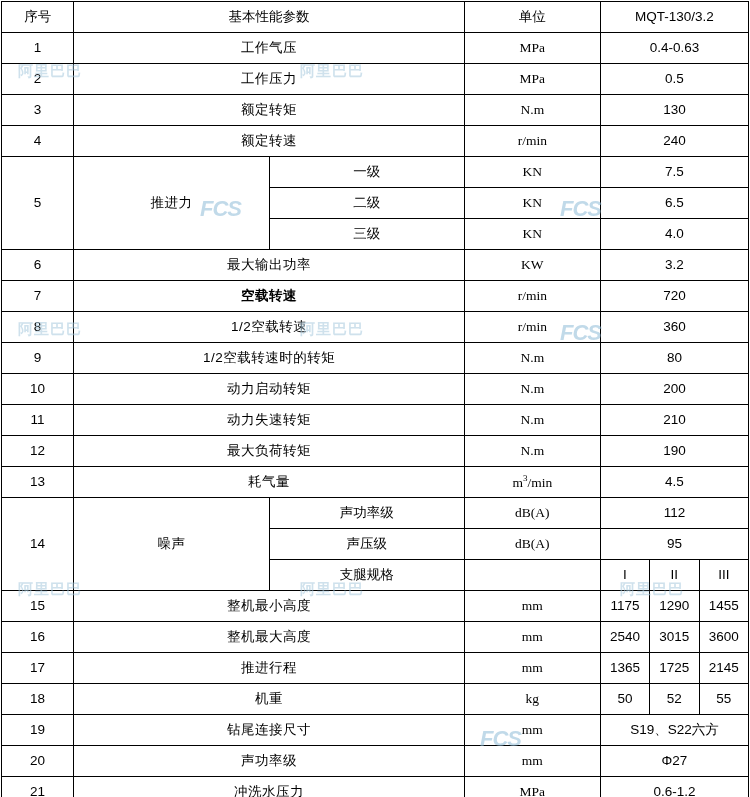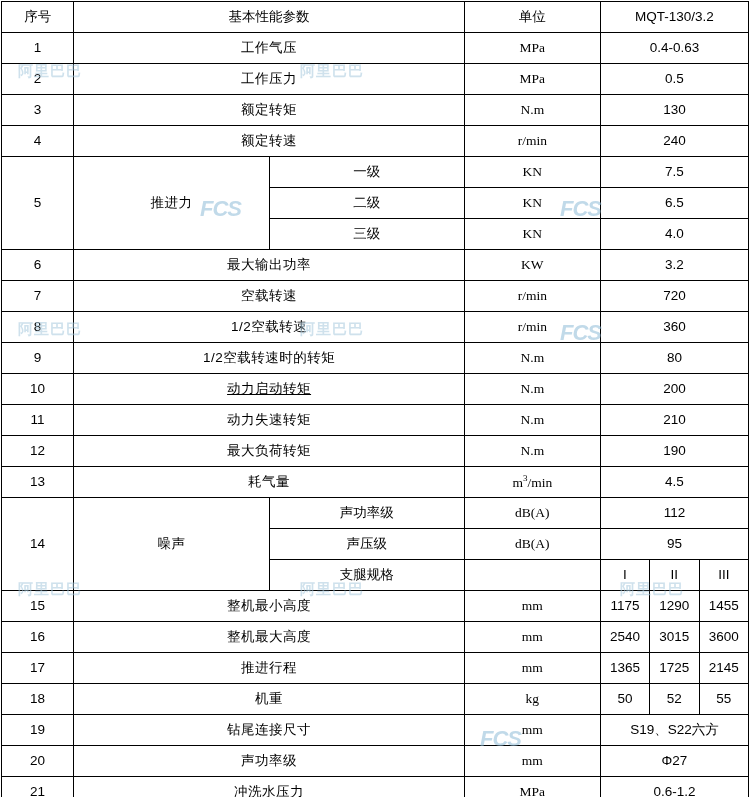--- a/index.html
+++ b/index.html
@@ -140,39 +140,39 @@
         <td class="c-val" colspan="3">4.0</td>
       </tr>
       <tr>
         <td class="c-no">6</td>
         <td class="c-param param-text" colspan="2" style="width: 318px;">最大输出功率</td>
         <td class="c-unit unit-mono">KW</td>
         <td class="c-val" colspan="3">3.2</td>
       </tr>
       <tr>
         <td class="c-no">7</td>
-        <td class="c-param param-text" colspan="2" style="width: 318px;">空载转速</td>
+        <td class="c-param param-text" colspan="2" style="width: 318px; font-weight: bold;">空载转速</td>
         <td class="c-unit unit-mono">r/min</td>
         <td class="c-val" colspan="3">720</td>
       </tr>
       <tr>
         <td class="c-no">8</td>
         <td class="c-param param-text" colspan="2" style="width: 318px;">1/2空载转速</td>
         <td class="c-unit unit-mono">r/min</td>
         <td class="c-val" colspan="3">360</td>
       </tr>
       <tr>
         <td class="c-no">9</td>
         <td class="c-param param-text" colspan="2" style="width: 318px;">1/2空载转速时的转矩</td>
         <td class="c-unit unit-mono">N.m</td>
         <td class="c-val" colspan="3">80</td>
       </tr>
       <tr>
         <td class="c-no">10</td>
-        <td class="c-param param-text" colspan="2" style="width: 318px; text-decoration: underline;">动力启动转矩</td>
+        <td class="c-param param-text" colspan="2" style="width: 318px;">动力启动转矩</td>
         <td class="c-unit unit-mono">N.m</td>
         <td class="c-val" colspan="3">200</td>
       </tr>
       <tr>
         <td class="c-no">11</td>
         <td class="c-param param-text" colspan="2" style="width: 318px;">动力失速转矩</td>
         <td class="c-unit unit-mono">N.m</td>
         <td class="c-val" colspan="3">210</td>
       </tr>
       <tr>

